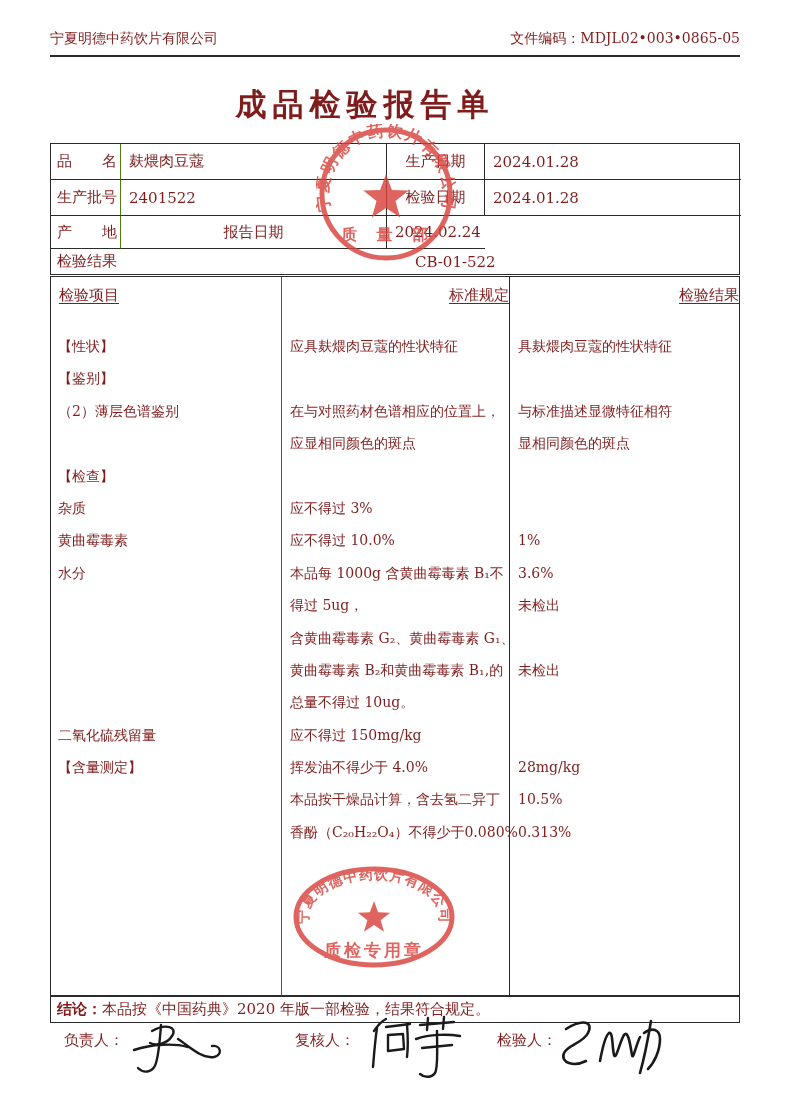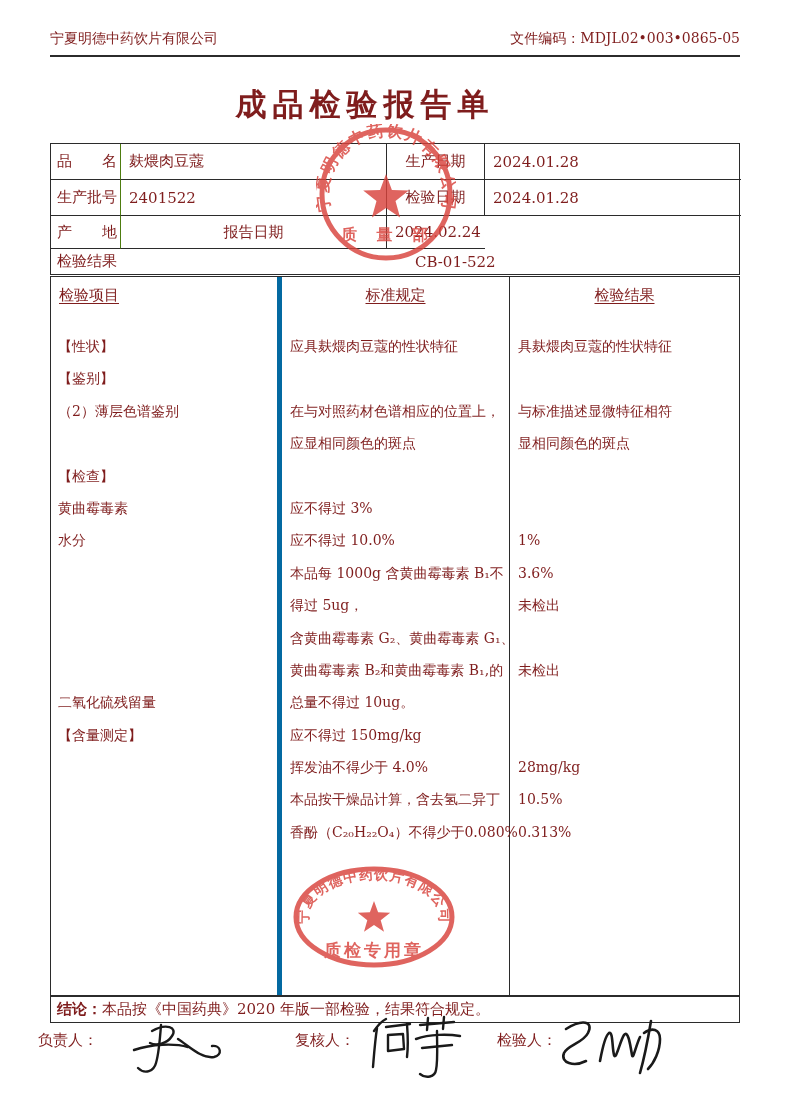--- a/index.html
+++ b/index.html
@@ -49,46 +49,46 @@
   .info-row-last .c-repno-label{padding-left:6px;}
   .info-row-last .c-repno-value{padding-left:4px;margin-left:24px;}
   
   .main-table{
     position:absolute;top:276px;left:50px;width:690px;height:720px;
     border:1px solid #2b2b2b;box-sizing:border-box;
     display:flex;
     font-size:14px;
   }
   .m-col{box-sizing:border-box;height:100%;}
-  .m-col-items{width:232px;border-right:5px solid #0369a1;}
+  .m-col-items{width:232px;border-right:1px solid #0369a1;}
   .m-col-standard{width:228px;border-right:1px solid #2b2b2b;}
   .m-col-result{width:230px;}
   .m-head{
     height:53px;box-sizing:border-box;padding-top:9px;
     font-size:15px;
   }
   .m-head span{text-decoration:underline;text-underline-offset:3px;}
   .m-head-left{padding-left:8px;text-align:left;}
-  .m-head-center{text-align:center;}
+  .m-head-center{text-align:right;}
   .m-line{height:32.4px;line-height:32.4px;white-space:nowrap;}
   .m-col-items .m-line{padding-left:7px;}
   .m-col-standard .m-line{padding-left:8px;}
   .m-col-result .m-line{padding-left:8px;}
   
   .conclusion{
     position:absolute;top:996px;left:50px;width:690px;height:27px;
     border:1px solid #2b2b2b;box-sizing:border-box;
     display:flex;align-items:center;
     font-size:15px;padding-left:6px;
   }
   .conclusion .c-label{font-weight:bold;}
   
   .sign-row{position:absolute;top:1031px;left:0;width:800px;font-size:15px;}
   .sign-label{position:absolute;white-space:nowrap;}
-  .lbl-resp{left:38px;}
+  .lbl-resp{left:64px;}
   .lbl-review{left:295px;text-align:center;}
   .lbl-inspect{left:497px;}
   .sig{position:absolute;pointer-events:none;}
   .sig-1{left:122px;top:-12px;}
   .sig-2{left:358px;top:-16px;}
   .sig-3{left:548px;top:-20px;}
   
   .stamp{position:absolute;pointer-events:none;opacity:0.82;}
   .stamp-top{left:316px;top:124px;}
   .stamp-bottom{left:289px;top:861px;}
@@ -134,20 +134,21 @@
 
   <div class="main-table">
     <div class="m-col m-col-items">
       <div class="m-head m-head-left"><span>检验项目</span></div>
       <div class="m-body">
           <div class="m-line">【性状】</div>
           <div class="m-line">【鉴别】</div>
           <div class="m-line">（2）薄层色谱鉴别</div>
           <div class="m-line"></div>
           <div class="m-line">【检查】</div>
+          <div class="m-line">杂质</div>
           <div class="m-line">黄曲霉毒素</div>
           <div class="m-line">水分</div>
           <div class="m-line"></div>
           <div class="m-line"></div>
           <div class="m-line"></div>
           <div class="m-line"></div>
           <div class="m-line">二氧化硫残留量</div>
           <div class="m-line">【含量测定】</div>
           <div class="m-line"></div>
           <div class="m-line"></div>

